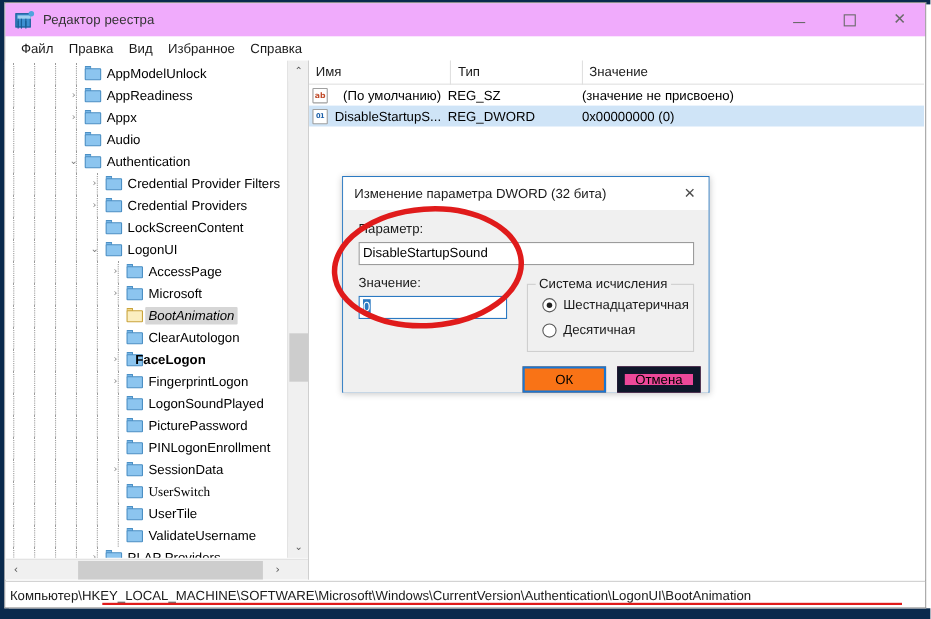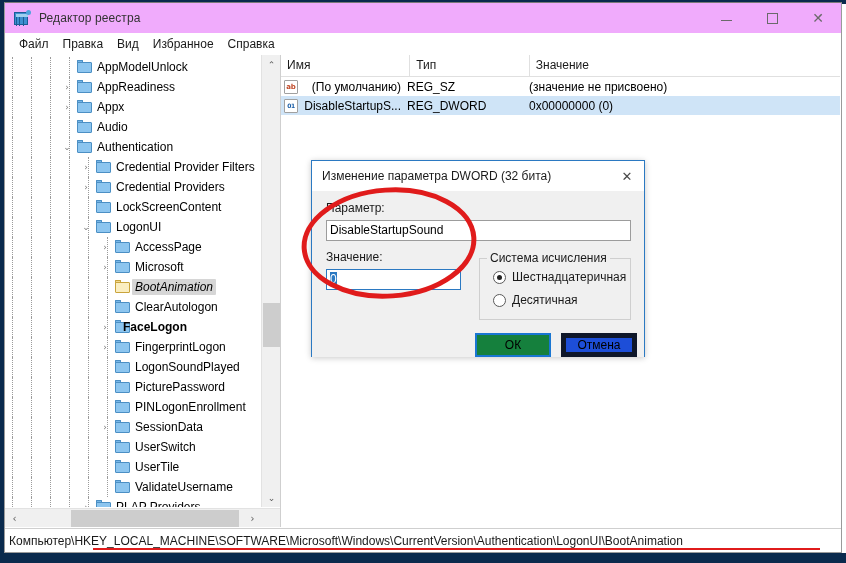--- a/index.html
+++ b/index.html
@@ -419,31 +419,31 @@
     position: absolute;
     left: 3px; top: 3px;
     width: 5px; height: 5px;
     border-radius: 50%;
     background: #222222;
   }
 
   .dlg-btn {
     position: absolute;
     width: 76px; height: 24px;
-    background: #1d4ed8;
-    border: 5px solid #0f172a;
+    background: #ec4899;
+    border: 7px solid #0f172a;
     font-size: 12px;
     color: #000000;
     display: flex; align-items: center; justify-content: center;
     font-family: "Liberation Sans", sans-serif;
     cursor: default;
   }
   .dlg-btn.default {
     border: 2px solid #1976d2;
-    background: #15803d;
+    background: #f97316;
   }
 
   
   .annot-ellipse {
     position: absolute;
     left: 300px; top: 186px;
     width: 178px; height: 114px;
     pointer-events: none;
   }
 </style>
@@ -738,21 +738,21 @@
                 <div class="dots" style="left: 7px;"></div>
                 <div class="dots" style="left: 26px;"></div>
                 <div class="dots" style="left: 45px;"></div>
                 <div class="dots" style="left: 64px;"></div>
                 <div class="dots" style="left: 83px;"></div>
                 <div class="dots" style="left: 102px;"></div>
                 <div class="folder" style="left: 110px; top: 3px;">
                   <div class="tab"></div>
                   <div class="body"></div>
                 </div>
-                <div class="tlabel" style="left: 130px;">UserSwitch</div>
+                <div class="tlabel" style="left: 130px; font-family: Liberation Serif, serif;">UserSwitch</div>
               </div>
               <div class="tnode">
                 <div class="dots" style="left: 7px;"></div>
                 <div class="dots" style="left: 26px;"></div>
                 <div class="dots" style="left: 45px;"></div>
                 <div class="dots" style="left: 64px;"></div>
                 <div class="dots" style="left: 83px;"></div>
                 <div class="dots" style="left: 102px;"></div>
                 <div class="folder" style="left: 110px; top: 3px;">
                   <div class="tab"></div>

